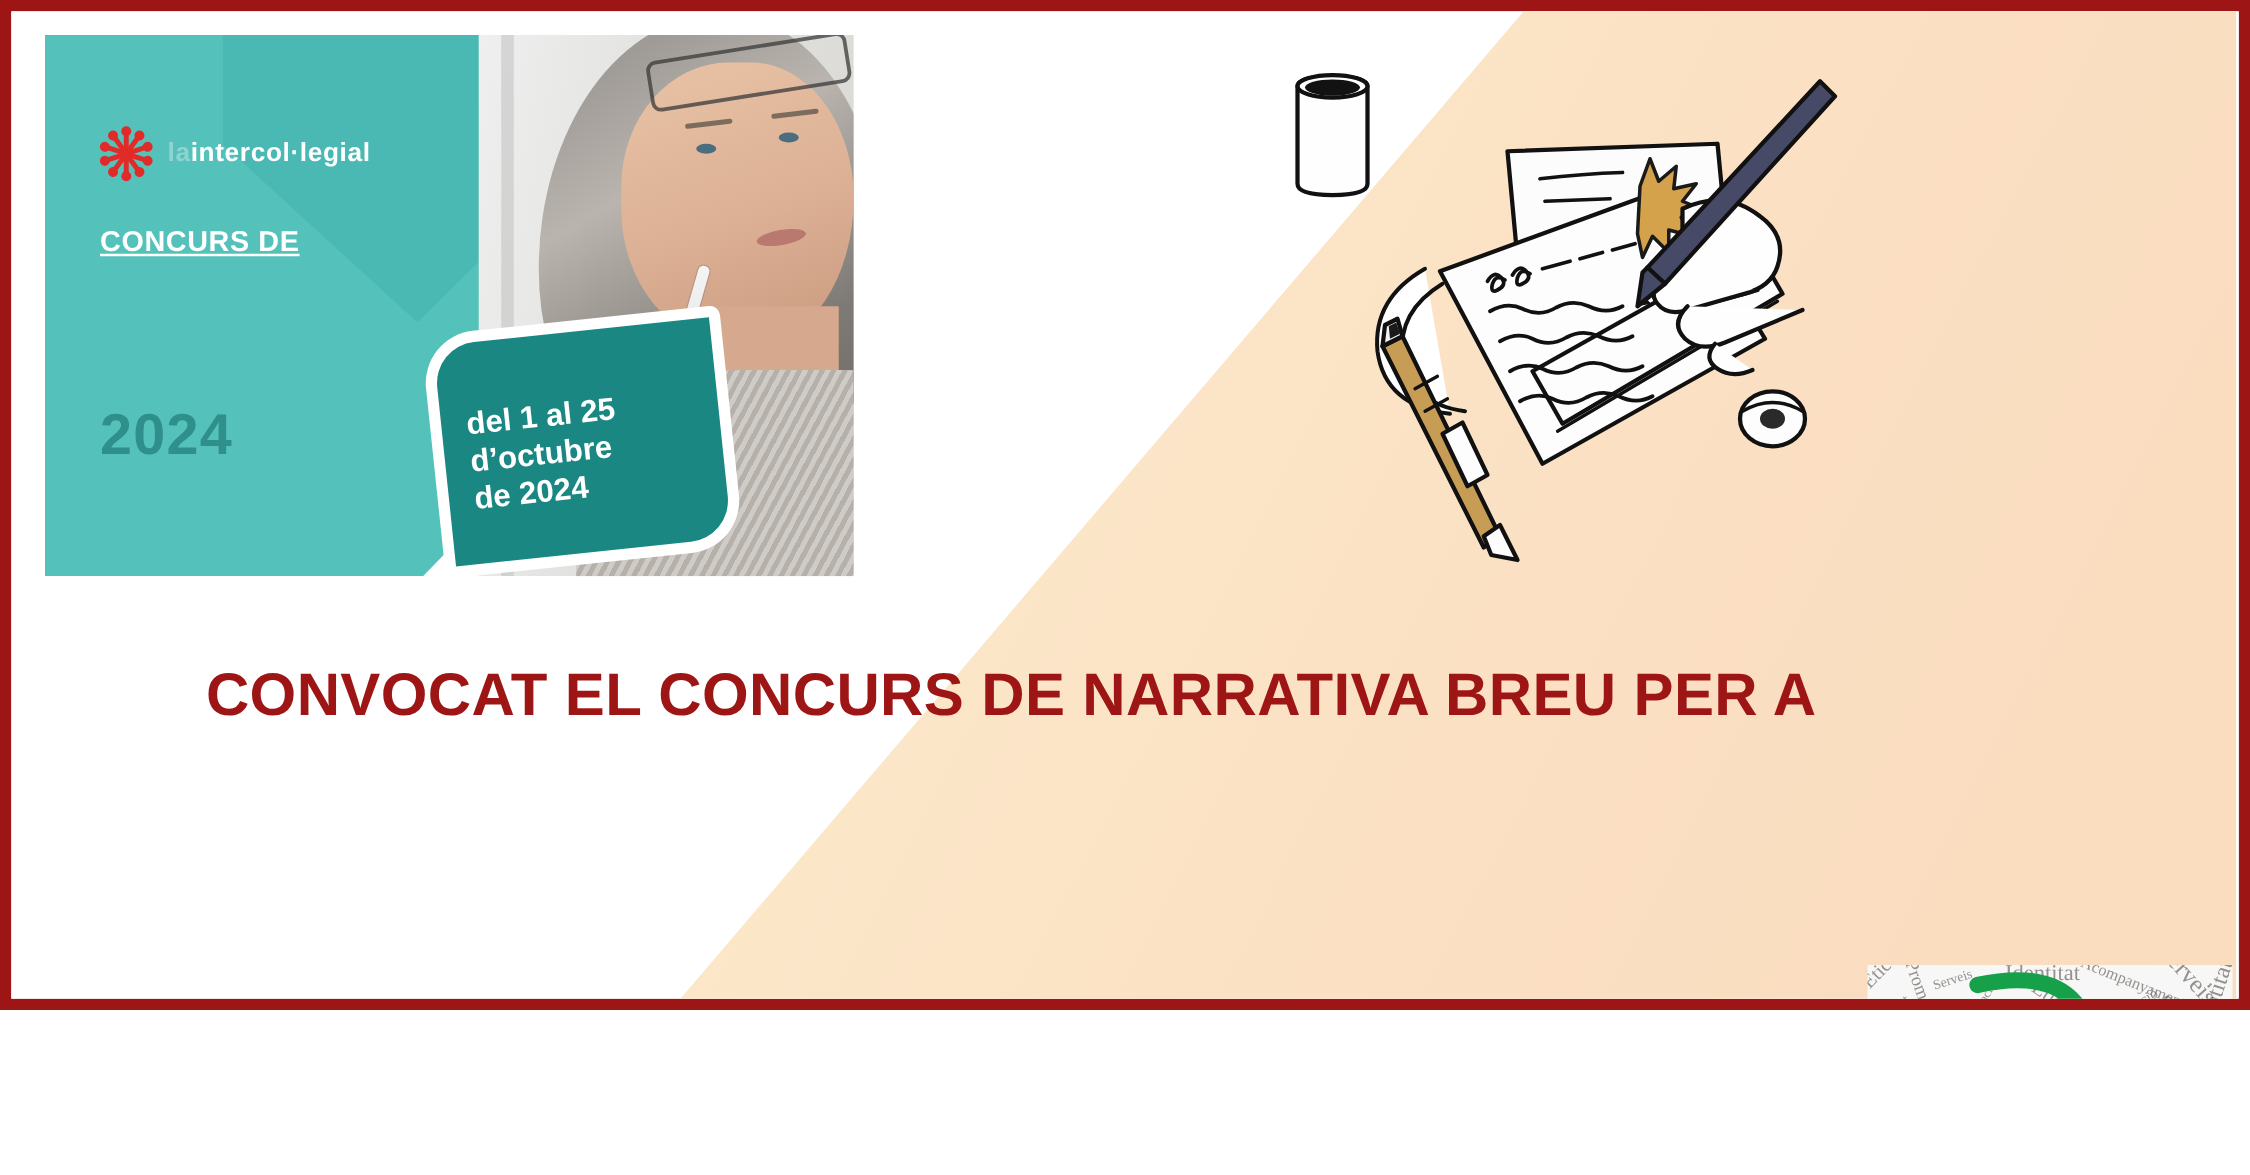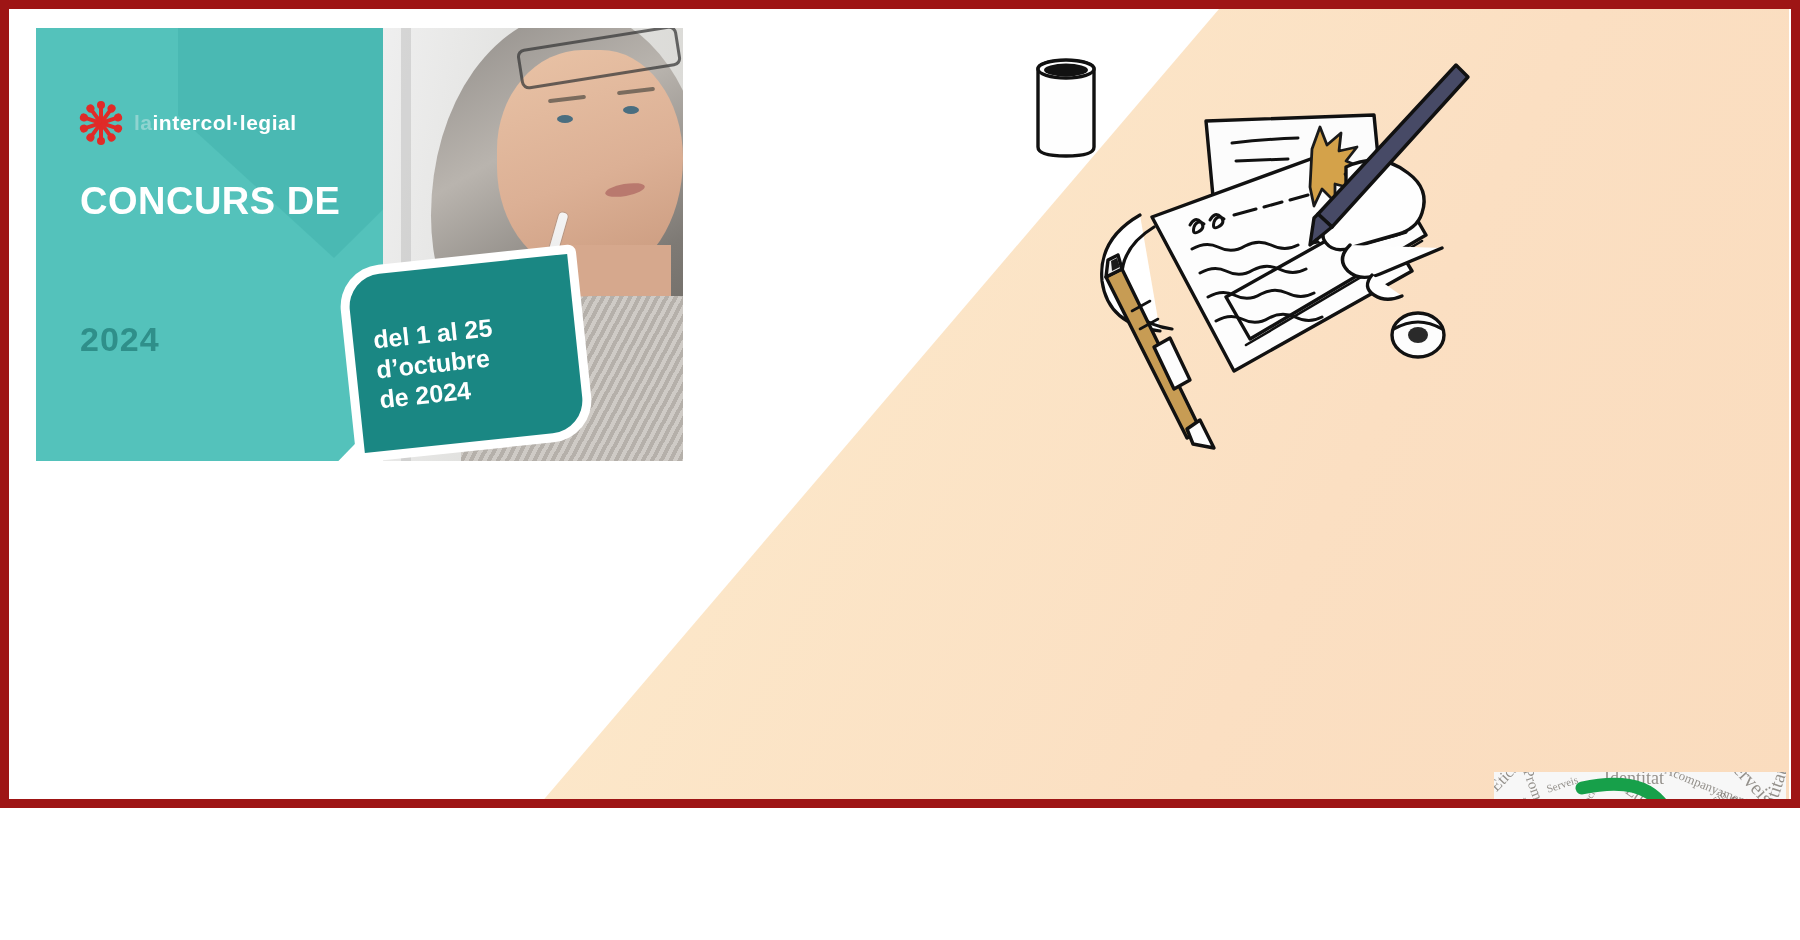--- a/index.html
+++ b/index.html
@@ -157,30 +157,30 @@
     color: #ffffff;
     font-size: 21px;
     font-weight: bold;
     letter-spacing: .5px;
     white-space: nowrap;
   }
   .logo-word .dim { color: #8fd4d0; }
 
   .poster-line1 {
     position: absolute; left: 52px; top: 152px;
-    color: #ffffff; font-size: 38px; font-weight: bold; letter-spacing: .5px;
+    color: #ffffff; font-size: 23px; font-weight: bold; letter-spacing: .5px; text-decoration: underline;
   }
   .poster-line2 {
     position: absolute; left: 52px; top: 192px;
     color: #ffffff; font-size: 47px; font-weight: bold; line-height: 52px;
     letter-spacing: .5px;
   }
   .poster-year {
     position: absolute; left: 52px; top: 292px;
-    color: #2f8f8a; font-size: 34px; font-weight: bold; letter-spacing: 1px;
+    color: #2f8f8a; font-size: 46px; font-weight: bold; letter-spacing: 1px;
   }
   .poster-badge {
     position: absolute; left: 318px; top: 228px;
     width: 240px; height: 195px;
     background: #1a8783;
     border-radius: 42px 8px 42px 8px;
     transform: rotate(-6deg);
     border: 9px solid #ffffff;
     box-sizing: border-box;
   }
@@ -369,21 +369,21 @@
           <ellipse cx="424" cy="296" rx="26" ry="22" fill="#fdfdfd"></ellipse>
           <ellipse cx="424" cy="296" rx="10" ry="8" fill="#2a2a2a" stroke="none"></ellipse>
           <path d="M400 290 q24,-14 48,0" stroke-width="2.8"></path>
         </g>
 
       </g>
     </svg>
   </div>
 
   <div class="headline">
-    <br>
+    <span>CONVOCAT EL CONCURS DE NARRATIVA BREU PER A</span><br>
   </div>
 
   <div class="copec">
     <div class="copec-cloud" id="copec-cloud">
         <span class="cw" style="left: -6px; top: -4px; font-size: 16px; transform: rotate(-46deg);">Ètica</span>
         <span class="cw" style="left: 52px; top: 6px; font-size: 11px; transform: rotate(-18deg);">Serveis</span>
         <span class="cw" style="left: 110px; top: -4px; font-size: 18px; transform: rotate(0deg);">Identitat</span>
         <span class="cw" style="left: 168px; top: 6px; font-size: 13px; transform: rotate(22deg);">Acompanyament</span>
         <span class="cw" style="left: 226px; top: -4px; font-size: 20px; transform: rotate(48deg);">Serveis</span>
         <span class="cw" style="left: 14px; top: 16px; font-size: 15px; transform: rotate(70deg);">Promoció</span>

